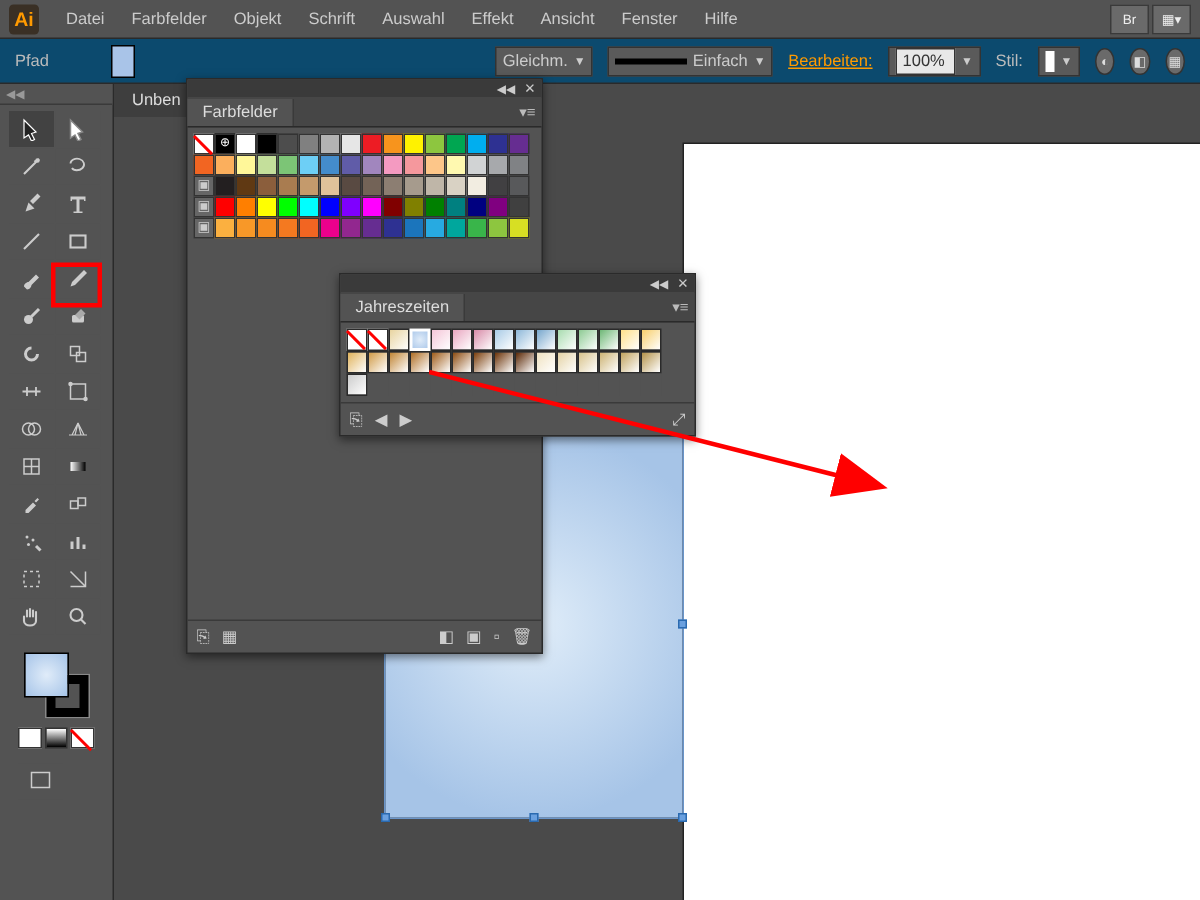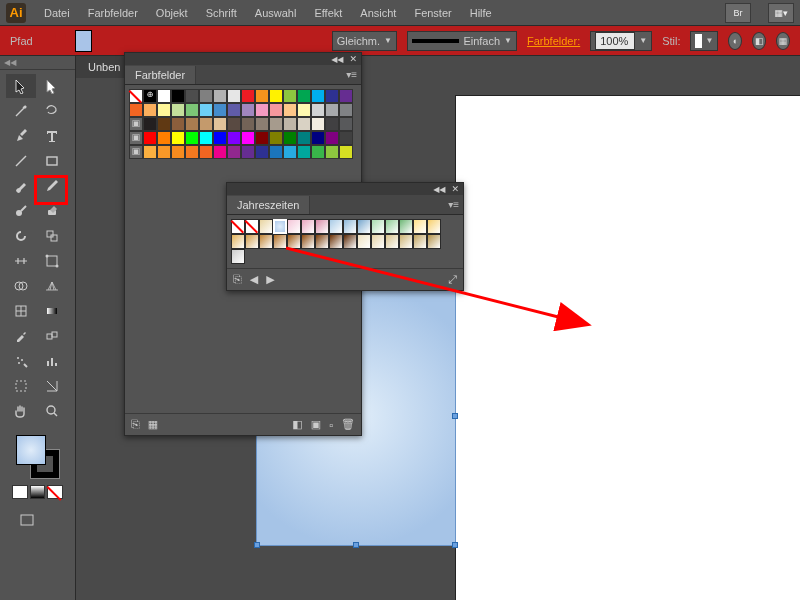--- a/index.html
+++ b/index.html
@@ -1,22 +1,22 @@
 <!DOCTYPE html>
 <html><head>
 <meta charset="utf-8">
 <style>
   * { margin: 0; padding: 0; box-sizing: border-box; font-family: "Segoe UI", Tahoma, sans-serif; font-size: 11px; color: #ccc; }
   body { background: #4a4a4a; width: 800px; height: 600px; overflow: hidden; position: relative; }
   .menubar { height: 26px; background: #535353; display: flex; align-items: center; padding: 0 6px; gap: 2px; border-bottom: 1px solid #2a2a2a; }
   .ai-logo { width: 20px; height: 20px; background: #3a3025; color: #ff9a00; font-weight: bold; font-size: 13px; display: flex; align-items: center; justify-content: center; border-radius: 3px; margin-right: 8px; }
   .menu-item { padding: 4px 8px; cursor: default; }
-  .menu-right { margin-left: auto; display: flex; gap: 17px; align-items: flex-end; }
+  .menu-right { margin-left: auto; display: flex; gap: 2px; align-items: flex-end; }
   .menu-btn { width: 26px; height: 20px; background: #6a6a6a; border: 1px solid #3a3a3a; display: flex; align-items: center; justify-content: center; font-size: 9px; color: #eee; }
-  .controlbar { height: 30px; background: #b91c1c; display: flex; align-items: center; padding: 0 10px; gap: 10px; border-bottom: 1px solid #2a2a2a; position: relative; }
+  .controlbar { height: 30px; background: #0c4a6e; display: flex; align-items: center; padding: 0 10px; gap: 10px; border-bottom: 1px solid #2a2a2a; position: relative; }
   .ctrl-label { color: #bbb; }
   .ctrl-link { color: #ff9a00; text-decoration: underline; cursor: pointer; }
   .swatch-square { width: 22px; height: 22px; background: #a9c4e8; border: 1px solid #000; }
   .dropdown { background: #5a5a5a; border: 1px solid #333; height: 20px; display: flex; align-items: center; padding: 0 4px; gap: 4px; }
   .dropdown .arrow { font-size: 8px; color: #ccc; }
   .stroke-sample { width: 60px; height: 4px; background: #000; }
   .input-box { background: #e8e8e8; color: #333; height: 18px; width: 40px; display: flex; align-items: center; padding: 0 4px; border: 1px solid #333; }
   .workspace { position: absolute; top: 56px; left: 0; right: 0; bottom: 0; display: flex; }
   .tool-panel-wrap { width: 76px; background: #535353; border-right: 1px solid #2a2a2a; position: relative; }
   .tool-expand { height: 14px; background: #535353; border-bottom: 1px solid #3a3a3a; display:flex; align-items:center; justify-content:flex-start; padding-left:4px; font-size:8px; color:#999; }
@@ -84,21 +84,21 @@
   <div style="flex:0 0 220px"></div>
   <div class="dropdown">
     <span>Gleichm.</span>
       <span class="arrow">▼</span>
   </div>
   <div class="dropdown" style="width:110px;">
     <div class="stroke-sample"></div>
     <span>Einfach</span>
       <span class="arrow">▼</span>
   </div>
-  <span class="ctrl-link">Farbfelder:</span>
+  <span class="ctrl-link">Bearbeiten:</span>
   <div class="dropdown">
       <div class="input-box">100%</div>
       <span class="arrow">▼</span>
     </div>
   <span class="ctrl-label">Stil:</span>
   <div class="dropdown" style="width:28px;">
       <div style="width:16px;height:14px;background:#fff;"></div>
       <span class="arrow">▼</span>
     </div>
   <div class="round-btn">◐</div>

